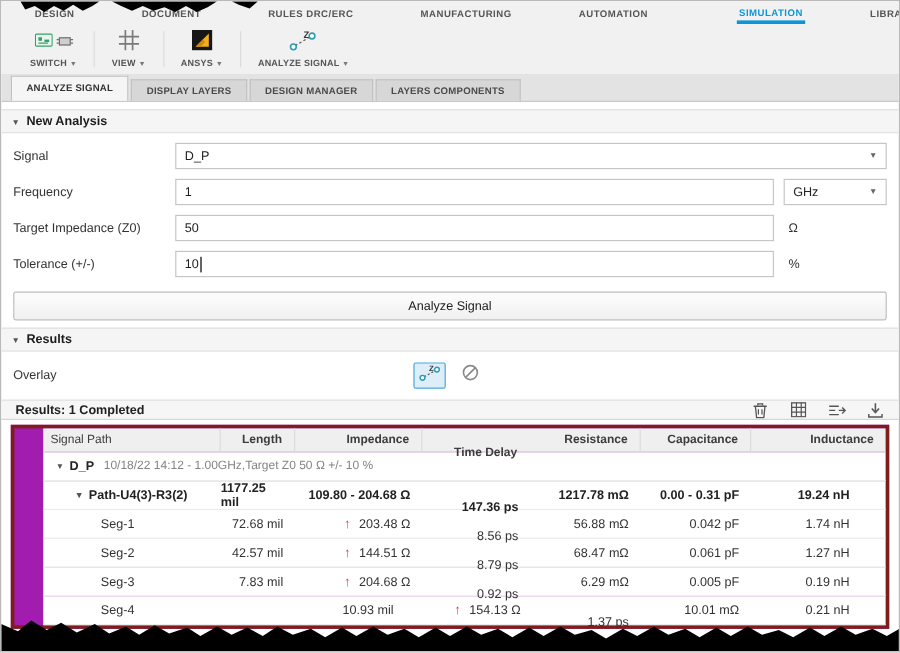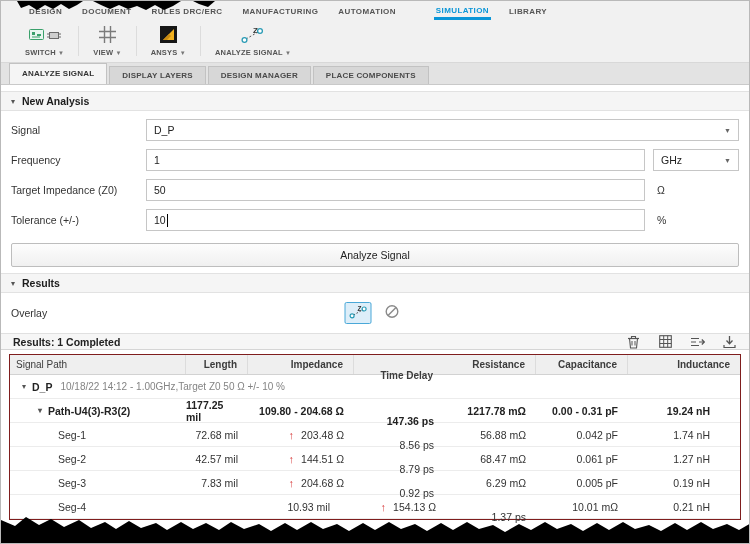--- a/index.html
+++ b/index.html
@@ -1,21 +1,21 @@
 <!DOCTYPE html>
 <html><head>
 <meta charset="utf-8">
 <style>
   * { margin:0; padding:0; box-sizing:border-box; }
   html,body { background:#ffffff; }
   body { font-family:"Liberation Sans", sans-serif; color:#333; }
   .app { position:relative; width:750px; height:544px; border:1px solid #b9b9b9; background:#ffffff; overflow:hidden; }
 
   
-  .ribbon-tabs { display:flex; align-items:flex-end; height:19px; background:#f1f1f1; padding-left:26px; gap:16px; }
+  .ribbon-tabs { display:flex; align-items:flex-end; height:19px; background:#f1f1f1; padding-left:26px; gap:52px; }
   .ribbon-tab { font-size:8px; font-weight:bold; letter-spacing:.4px; color:#555; padding:4px 2px 4px 2px; cursor:default; white-space:nowrap; }
   .ribbon-tab.active { color:#0a96d8; border-bottom:3px solid #0a96d8; padding-bottom:2px;margin-left:20px; }
 
   
   .toolbar { display:flex; align-items:stretch; height:43px; background:#f1f1f1; border-bottom:1px solid #d8d8d8; padding-left:12px; }
   .tool { display:flex; flex-direction:column; align-items:center; justify-content:center; padding:2px 12px 1px 12px; }
   .tool .icon-area { height:20px; display:flex; align-items:center; gap:3px; }
   .tool .tool-label { font-size:7.5px; font-weight:bold; color:#555; margin-top:2px; letter-spacing:.2px; white-space:nowrap; }
   .tool .tool-label .dd { font-size:6px; color:#777; }
   .tool-sep { width:1px; background:#dcdcdc; margin:6px 2px; }
@@ -53,21 +53,21 @@
   .overlay-btn { width:27px; height:22px; display:flex; align-items:center; justify-content:center; border:1px solid transparent; border-radius:2px; background:transparent; }
   .overlay-btn.active { border-color:#4aa8d8; background:#ddeef9; }
 
   
   .results-toolbar { display:flex; align-items:center; height:17px; background:#f6f6f6; border-top:1px solid #e0e0e0; border-bottom:1px solid #d5d5d5; padding:0 12px; }
   .results-status { font-size:10.5px; font-weight:bold; color:#222; }
   .rt-icons { margin-left:auto; display:flex; align-items:center; gap:16px; }
   .rt-icon { display:flex; align-items:center; justify-content:center; width:16px; height:16px; }
 
   
-  .table { margin:4px 8px 0 8px; border:1px solid #7f1d1d; background:#a21caf; }
+  .table { margin:4px 8px 0 8px; border:3px solid #7f1d1d; background:#a21caf;padding-left:24px; }
   .thead { display:flex; height:20px; background:#efefef; border-bottom:1px solid #d2d2d2; }
   .th { display:flex; align-items:center; font-size:10px; color:#3c3c3c; border-right:1px solid #dcdcdc; }
   .th:last-child { border-right:none; }
   .tr { display:flex; height:24px; border-bottom:1px solid #ececec; align-items:center; font-size:10.5px; color:#333; background:#fff; }
   .td { display:flex; align-items:center; height:100%; }
   .num { justify-content:flex-end; padding-right:10px; }
   .col-sp { flex:1; padding-left:6px; }
   .col-len { width:62px; }
   .col-imp { width:106px; }
   .col-td  { width:90px;margin-top:20px; }
@@ -161,21 +161,21 @@
         </span>
       </div>
       <div class="tool-label"><span>ANALYZE SIGNAL</span> <span class="dd">▼</span></div>
     </div>
   </div>
 
   <div class="panel-tabs">
     <div class="panel-tab active">ANALYZE SIGNAL</div>
     <div class="panel-tab">DISPLAY LAYERS</div>
     <div class="panel-tab">DESIGN MANAGER</div>
-    <div class="panel-tab">PLACE COMPONENTS</div>
+    <div class="panel-tab">LAYERS COMPONENTS</div>
   </div>
 
   <div class="section-header">
     <span class="caret">▾</span>
     <span class="title">New Analysis</span>
   </div>
 
   <div class="form-row">
     <div class="form-label">Signal</div>
     <div class="input select">

